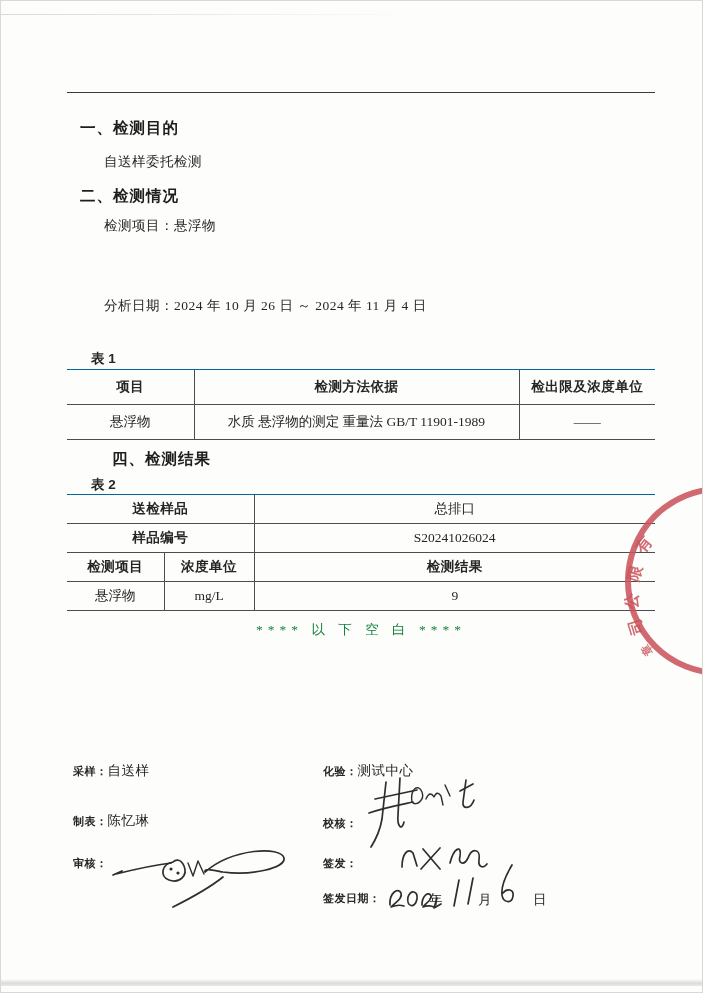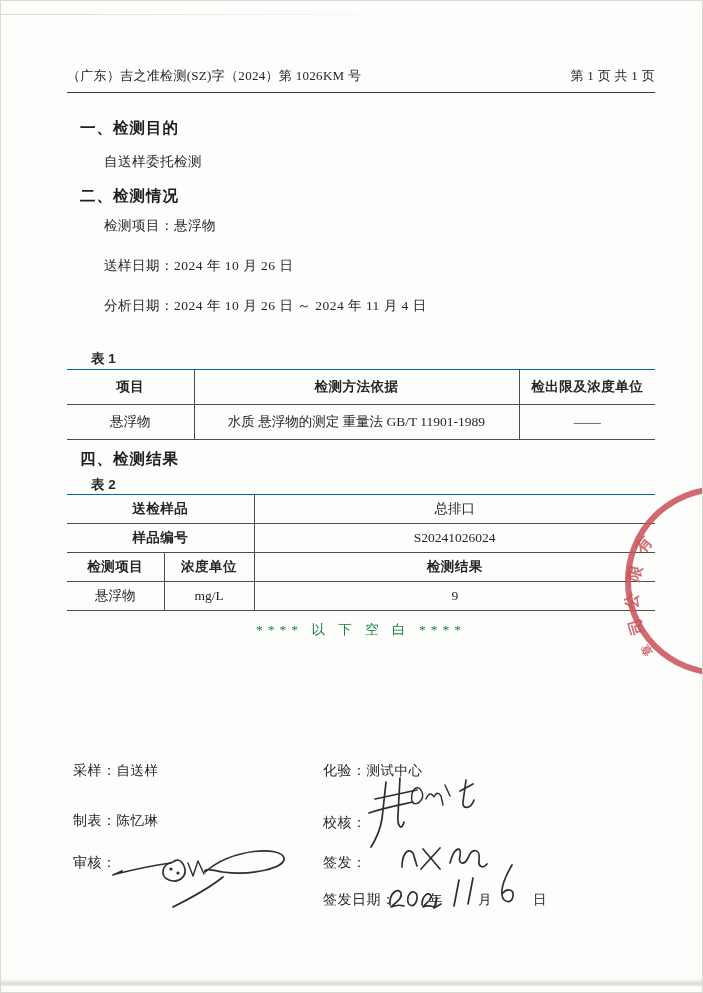--- a/index.html
+++ b/index.html
@@ -32,50 +32,45 @@
   .t1 td{height:34px;}
   .t2{position:absolute;top:493px;left:0;}
   .t2 td{height:28px;}
   .t1 td + td, .t2 td + td{border-left:1px solid #4d4d4d;}
   .th{font-weight:700;font-family:"Liberation Sans","DejaVu Sans",sans-serif;letter-spacing:.5px;}
   .t2 tr.result-hdr td{border-top:1.5px solid #3f3f3f;}
 
   .end-marker{position:absolute;top:620px;left:0;width:100%;text-align:center;
     font-size:13.5px;letter-spacing:5px;color:#15803d;}
 
-  .f-label{font-family:"Liberation Sans","DejaVu Sans",sans-serif;font-weight:400;
-    font-size:14px;letter-spacing:.5px;}
+  .f-label{font-family:"Liberation Sans","DejaVu Sans",sans-serif;font-weight:700;
+    font-size:11px;letter-spacing:.5px;}
   .f-value{font-size:13.5px;letter-spacing:.5px;}
   .f-abs{position:absolute;}
   .ink{stroke:#2e2e2e;stroke-width:1.7;fill:none;stroke-linecap:round;stroke-linejoin:round;}
   .ink-thin{stroke:#2e2e2e;stroke-width:1.4;fill:none;stroke-linecap:round;stroke-linejoin:round;}
 
   .stamp{position:absolute;right:0;top:486px;width:78px;height:190px;}
 </style>
 </head>
 <body>
 
 <div class="page">
   <div class="scan-top-edge"></div>
   <div class="scan-bottom-edge"></div>
 
   <div class="content">
 
-    <div class="hdr">
-      <span>（广东）吉之准检测(SZ)字（2024）第 1026KM 号</span>
-      <span>第 1 页 共 1 页</span>
-    </div>
     <div class="hdr-rule"></div>
 
     <div class="sec-title" style="top:117px;">一、检测目的</div>
     <div class="body-line" style="top:152px;">自送样委托检测</div>
 
     <div class="sec-title" style="top:185px;">二、检测情况</div>
     <div class="body-line" style="top:216px;">检测项目：悬浮物</div>
-    <div class="body-line" style="top:256px;">送样日期：2024 年 10 月 26 日</div>
     <div class="body-line" style="top:296px;">分析日期：2024 年 10 月 26 日 ～ 2024 年 11 月 4 日</div>
 
     <div class="tbl-label" style="top:349px;">表 1</div>
 
     <table class="t1">
       <colgroup>
           <col style="width:127px">
           <col style="width:325px">
           <col style="width:136px">
         </colgroup>
@@ -86,21 +81,21 @@
         <td class="th" style="border-top-width:1.5px">检出限及浓度单位</td>
       </tr>
       <tr>
         <td>悬浮物</td>
         <td>水质 悬浮物的测定 重量法 GB/T 11901-1989</td>
         <td>——</td>
       </tr>
     </tbody>
       </table>
 
-    <div class="sec-title" style="top:448px;">四、检测结果</div>
+    <div class="sec-title" style="top:448px;margin-left:32px;">四、检测结果</div>
     <div class="tbl-label" style="top:475px;">表 2</div>
 
     <table class="t2">
       <colgroup>
           <col style="width:97px">
           <col style="width:90px">
           <col style="width:401px">
         </colgroup>
       <tbody>
           <tr>

